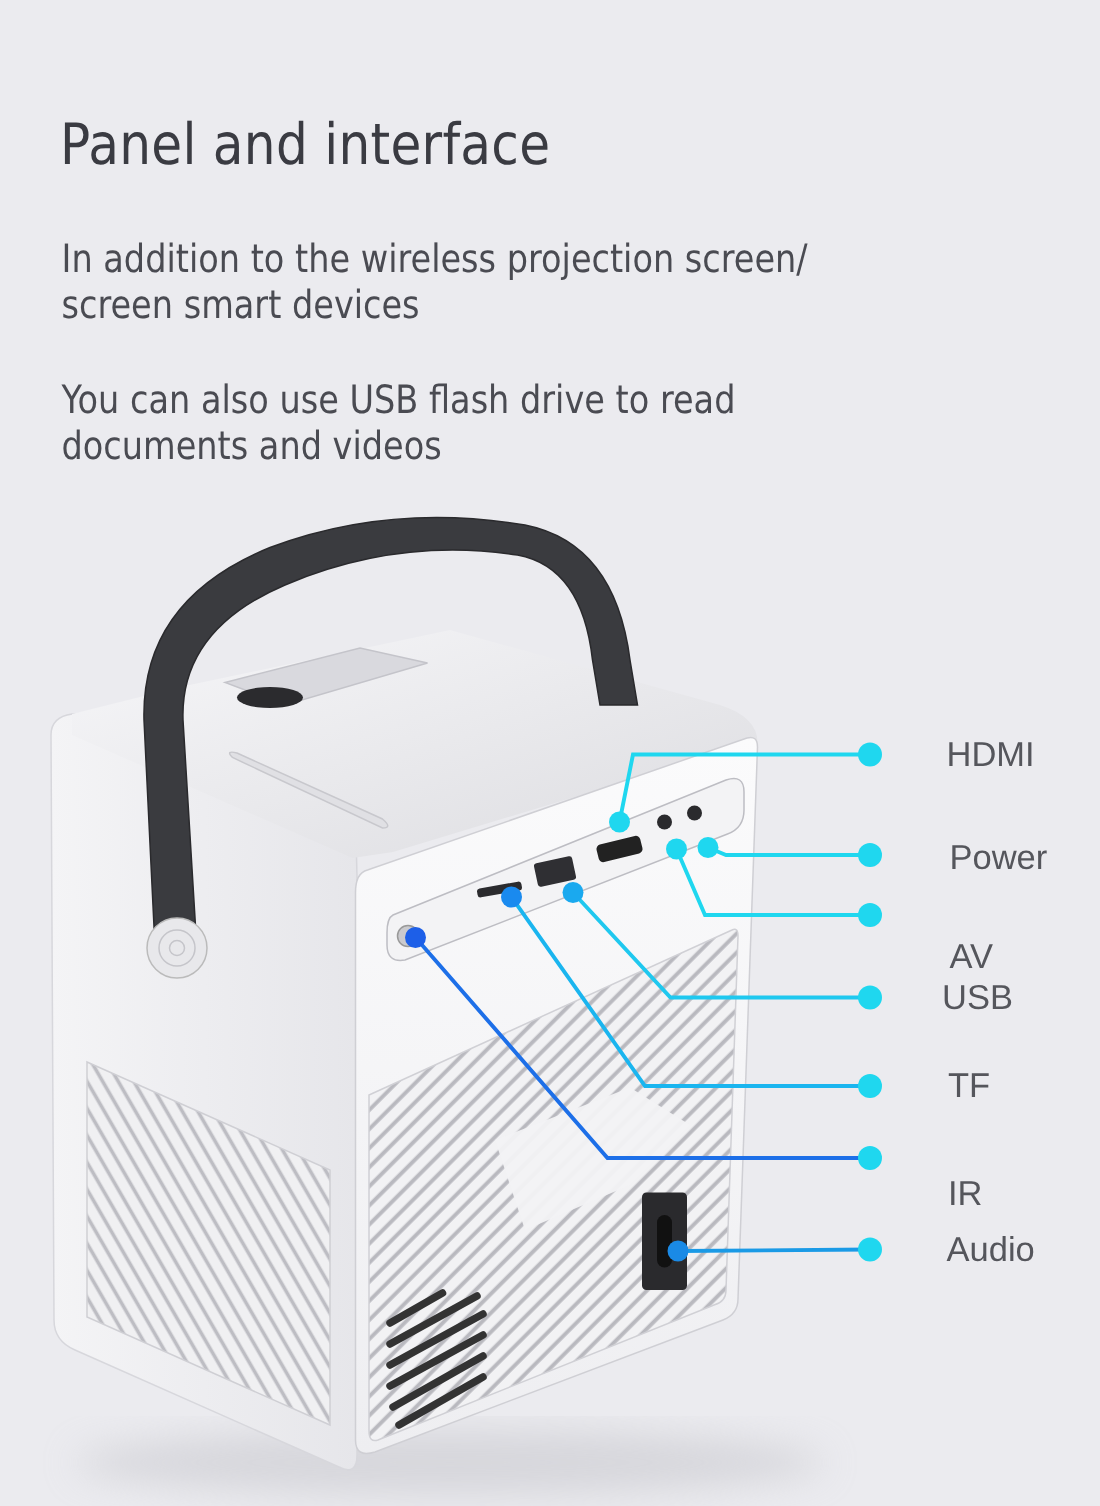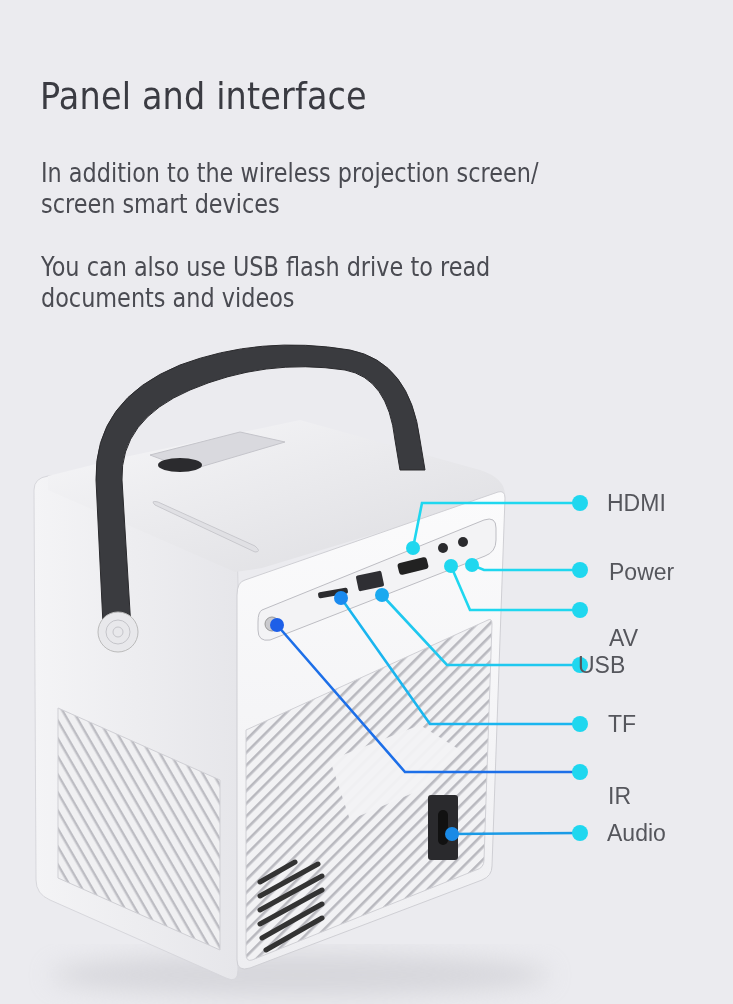--- a/index.html
+++ b/index.html
@@ -24,20 +24,21 @@
     white-space: nowrap;
   }
   .p1 { top: 158px; }
   .p2 { top: 252px; }
   .stage { position: absolute; left: 0; top: 330px; width: 733px; height: 674px; }
   .label {
     position: absolute; font-size: 23px; color: #55565c;
     font-family: "Liberation Sans", sans-serif;
     transform: translateY(-50%);
     white-space: nowrap;
+    margin-left: 24px;
   }
 </style>
 </head>
 <body>
 
 <div class="title">Panel and interface</div>
 <div class="para p1">
   <div>In addition to the wireless projection screen/</div>
   <div>screen smart devices</div>
 </div>
@@ -145,16 +146,16 @@
     <circle cx="580" cy="665" r="8"></circle>
     <circle cx="580" cy="724" r="8"></circle>
     <circle cx="580" cy="772" r="8"></circle>
     <circle cx="580" cy="833" r="8"></circle>
   </g>
 </svg>
 
 <div class="label" style="left:607px;top:503px">HDMI</div>
 <div class="label" style="left:609px;top:572px">Power</div>
 <div class="label" style="left:609px;top:638px">AV</div>
-<div class="label" style="left:578px;top:665px">USB</div>
+<div class="label" style="left:604px;top:665px">USB</div>
 <div class="label" style="left:608px;top:724px">TF</div>
 <div class="label" style="left:608px;top:796px">IR</div>
 <div class="label" style="left:607px;top:833px">Audio</div>
 
 </body></html>

